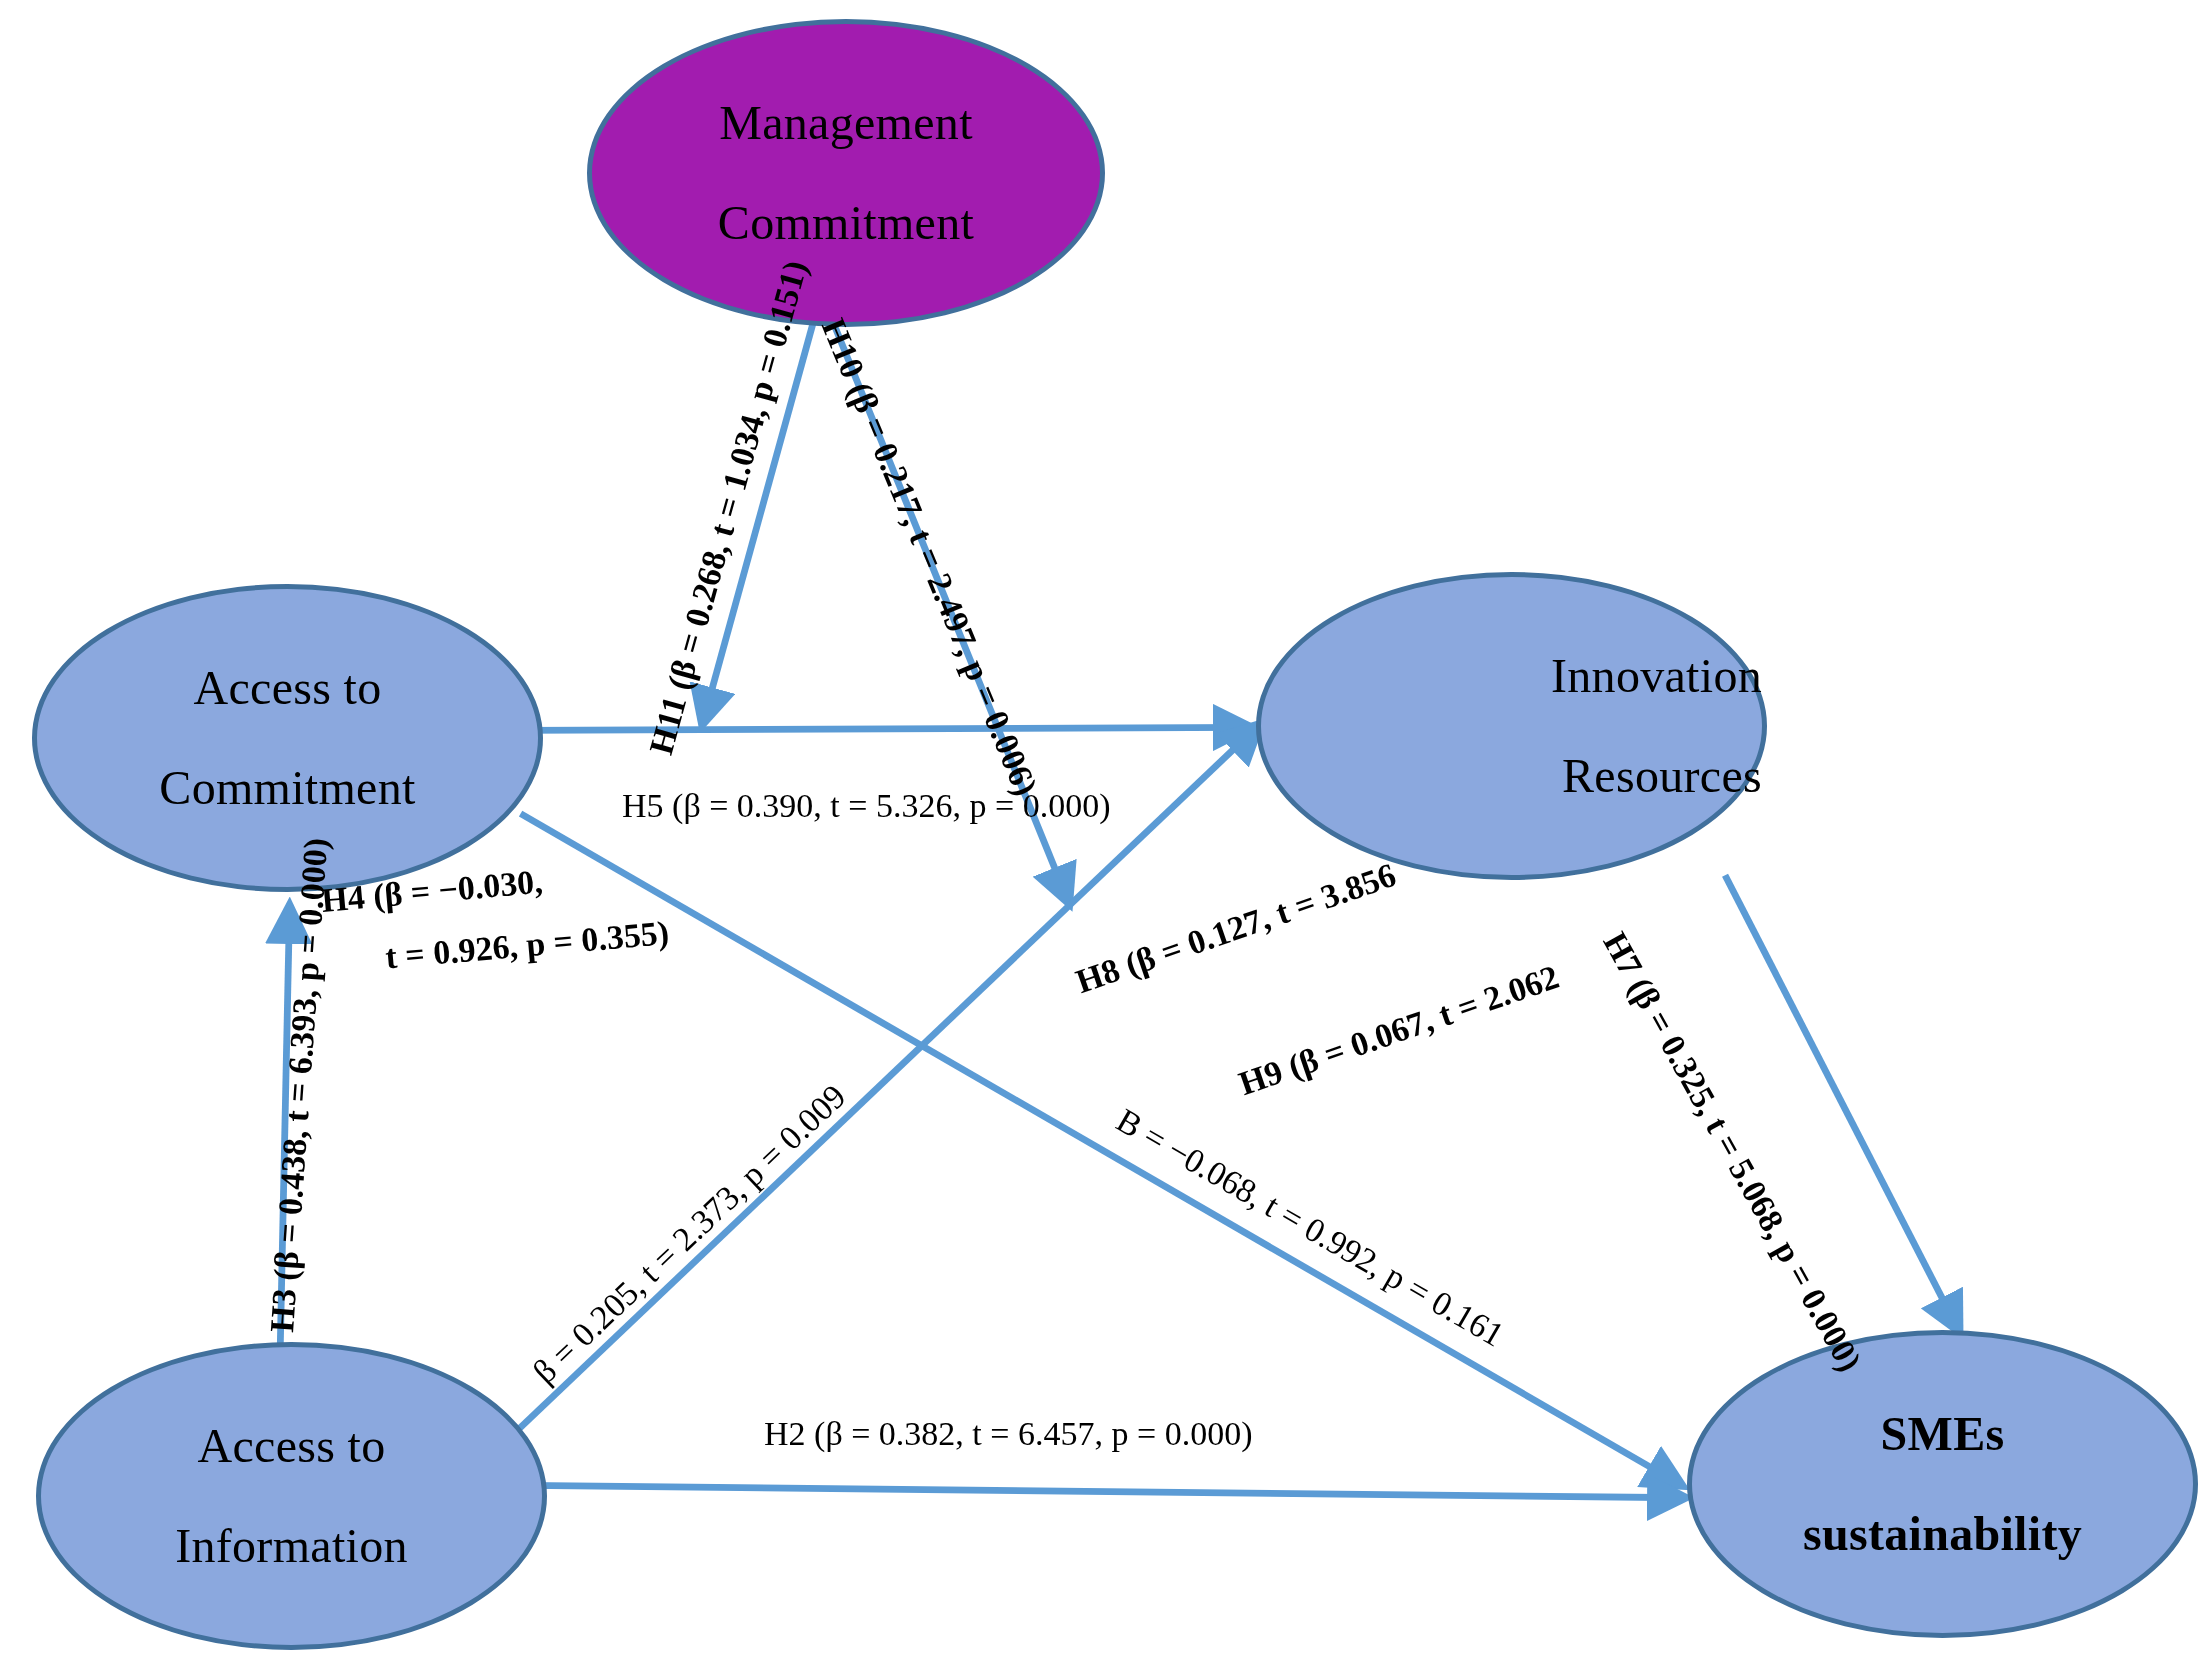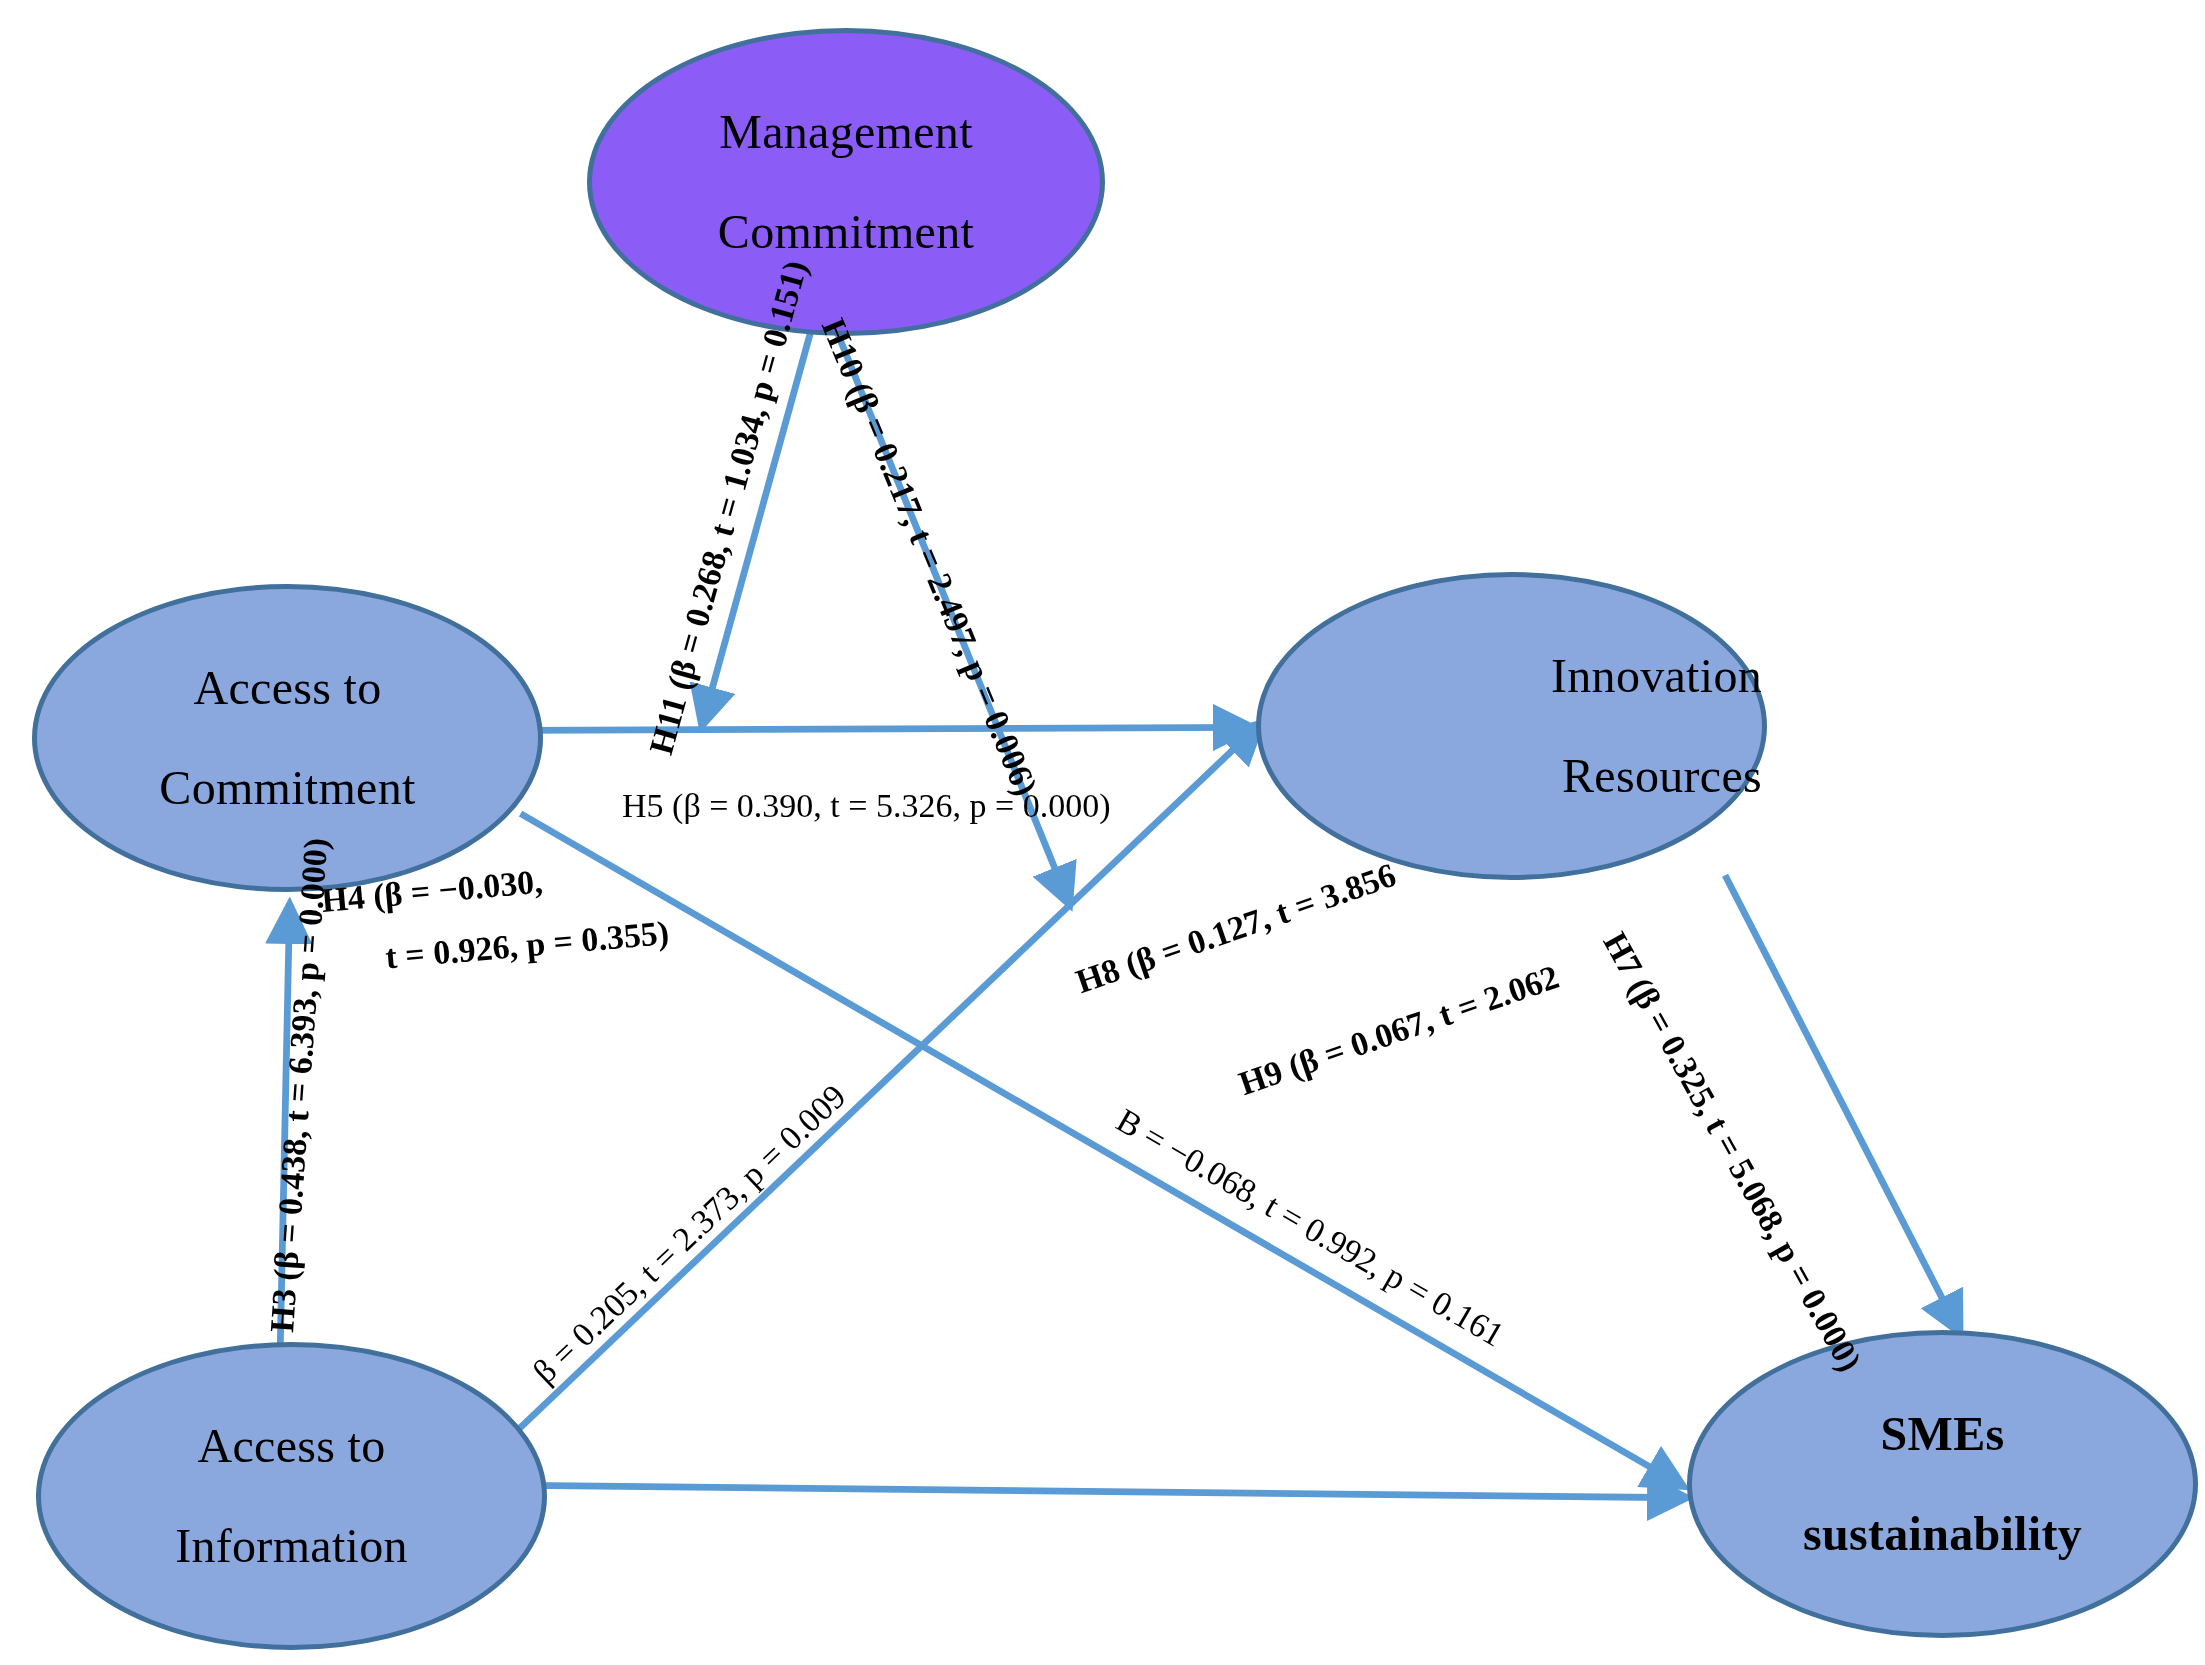--- a/index.html
+++ b/index.html
@@ -41,21 +41,21 @@
       <path d="M 845,1320 L 2730,2410" marker-end="url(#ah)"></path>
 
       <path d="M 830,2330 L 2045,1175" marker-end="url(#ah)"></path>
 
       <path d="M 2800,1420 L 3180,2160" marker-end="url(#ah)"></path>
 
       <path d="M 855,2410 L 2735,2430" marker-end="url(#ah)"></path>
     </g>
   </svg>
 
-  <div class="node" style="left: 587px; top: 28px; width: 518px; height: 308px; background: #8b5cf6; border-color: rgb(65, 112, 156);">
+  <div class="node" style="left: 587px; top: 19px; width: 518px; height: 308px; background: #a21caf; border-color: rgb(65, 112, 156);">
     <span class="ln">Management</span>
     <span class="ln">Commitment</span>
   </div>
 
   <div class="node" style="left: 32px; top: 584px; width: 511px; height: 308px; background: rgb(139, 168, 222); border-color: rgb(65, 112, 156);">
     <span class="ln">Access to</span>
     <span class="ln">Commitment</span>
   </div>
 
   <div class="node" style="left: 1256px; top: 572px; width: 511px; height: 308px; background: rgb(139, 168, 222); border-color: rgb(65, 112, 156); align-items: flex-end;">
@@ -85,19 +85,20 @@
     <span>H4 (β = −0.030,</span>
     <span class="l2">t = 0.926, p = 0.355)</span>
   </div>
 
   <div class="lbl b" style="left:1072px;top:967px;transform:rotate(-19deg);">H8 (β = 0.127, t = 3.856</div>
 
   <div class="lbl b" style="left:1235px;top:1069px;transform:rotate(-19deg);">H9 (β = 0.067, t = 2.062</div>
 
   <div class="lbl b" style="left:1627px;top:927px;transform:rotate(61deg);">H7 (β = 0.325, t = 5.068, p = 0.000)</div>
 
+  <div class="lbl" style="left:764px;top:1417px;">H2 (β = 0.382, t = 6.457, p = 0.000)</div>
 
   <div class="lbl" style="left:527px;top:1365px;transform:rotate(-43.5deg);">β = 0.205, t = 2.373, p = 0.009</div>
 
   <div class="lbl" style="left:1128px;top:1103px;transform:rotate(30deg);">B = −0.068, t = 0.992, p = 0.161</div>
 
 </div>
 
 
 </body></html>

